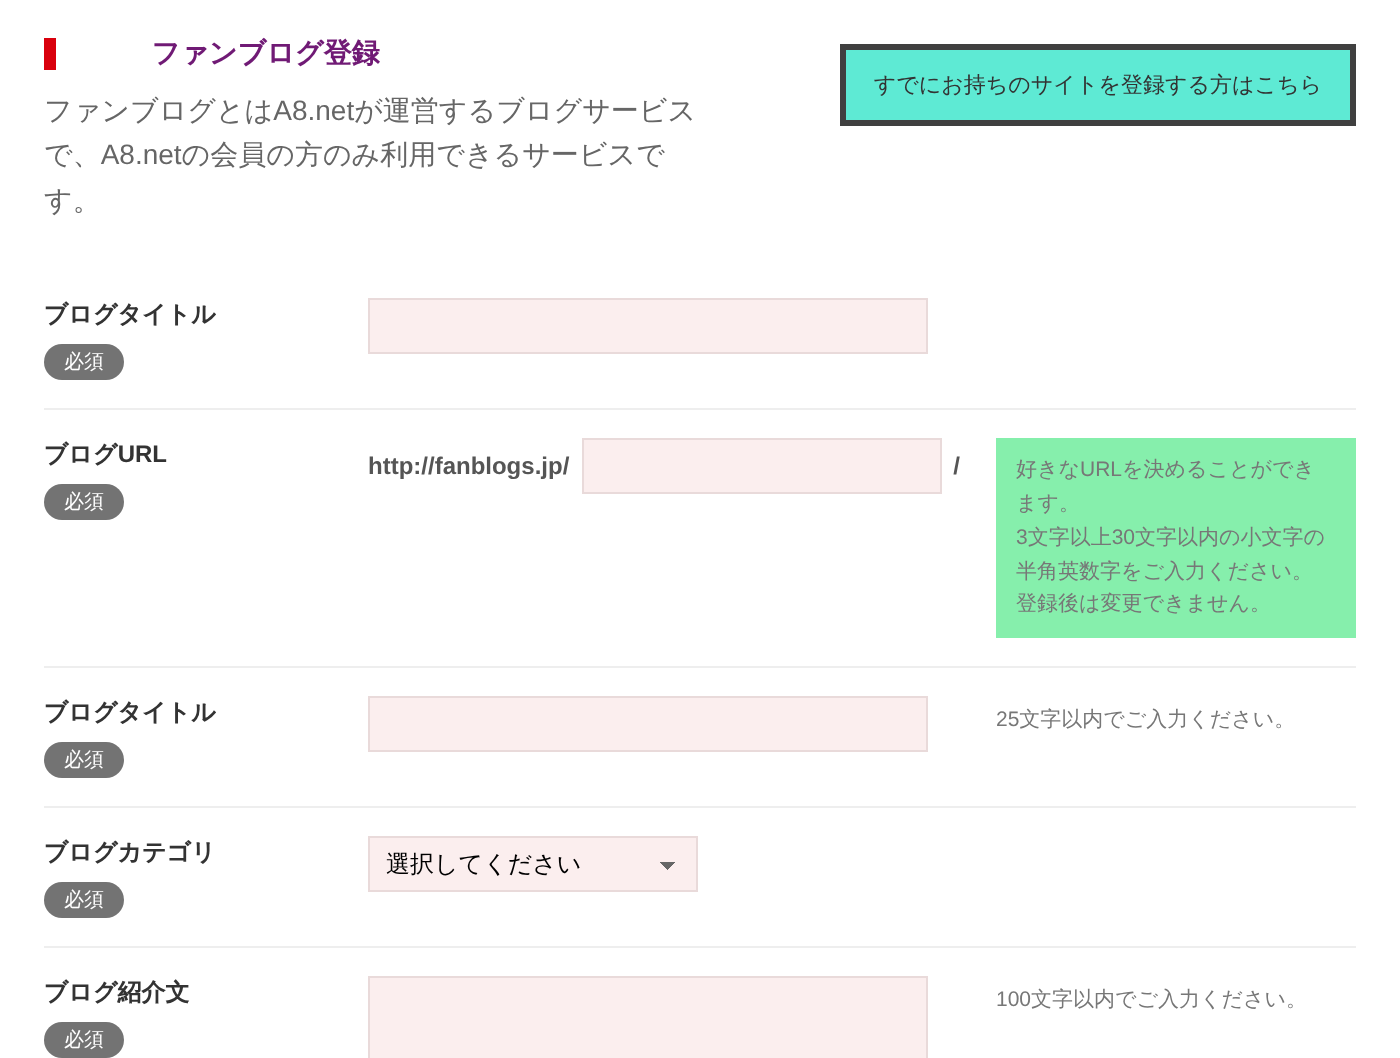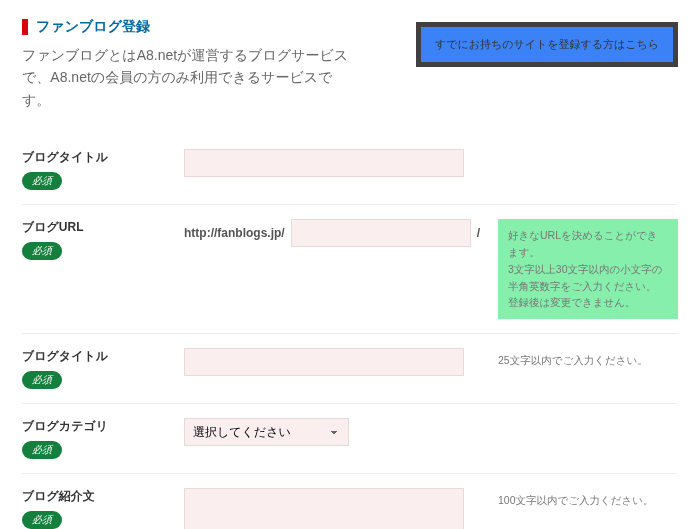--- a/index.html
+++ b/index.html
@@ -1,27 +1,27 @@
 <!DOCTYPE html>
 <html><head>
   <meta charset="utf-8">
   <style>
     * { box-sizing: border-box; margin: 0; padding: 0; }
     body { font-family: "Hiragino Sans", "Meiryo", sans-serif; background: #fff; color: #333; font-size: 12px; width: 700px; }
     .container { padding: 18px 22px; }
     .header-row { display: flex; align-items: flex-start; justify-content: space-between; gap: 16px; margin-bottom: 24px; }
     .title-block { flex: 1; }
-    .page-title { display: flex; align-items: center; font-size: 14px; font-weight: bold; color: #0369a1; margin-bottom: 8px; }
+    .page-title { display: flex; align-items: center; font-size: 14px; font-weight: bold; color: #701a75; margin-bottom: 8px; gap: 40px; }
     .red-bar { display: inline-block; width: 6px; height: 16px; background: #d9000d; margin-right: 8px; }
     .subtitle { font-size: 14px; color: #666; line-height: 1.6; }
-    .alt-button { background: #3b82f6; border: 5px solid #404040; padding: 10px 14px; font-size: 11px; color: #333; cursor: pointer; white-space: nowrap; margin-top: 4px; margin-left: 48px; }
+    .alt-button { background: #5eead4; border: 3px solid #404040; padding: 10px 14px; font-size: 11px; color: #333; cursor: pointer; white-space: nowrap; margin-top: 4px; margin-left: 48px; }
     .form-row { display: flex; align-items: flex-start; padding: 14px 0; border-bottom: 1px solid #eee; gap: 12px; }
     .label-col { width: 150px; flex-shrink: 0; }
     .field-label { font-size: 12px; font-weight: bold; color: #333; margin-bottom: 6px; display: block; }
-    .badge { display: inline-block; background: #15803d; color: #fff; font-size: 10px; padding: 2px 10px; border-radius: 10px; font-style: italic; }
+    .badge { display: inline-block; background: #737373; color: #fff; font-size: 10px; padding: 2px 10px; border-radius: 10px; }
     .input-col { flex: 1; display: flex; flex-direction: column; gap: 6px; }
     .text-input { width: 280px; height: 28px; background: #fbeeee; border: 1px solid #e9dada; padding: 0 8px; font-size: 12px; }
     .text-input.short { width: 180px; }
     .textarea-input { width: 280px; height: 74px; background: #fbeeee; border: 1px solid #e9dada; padding: 6px 8px; font-size: 12px; resize: none; }
     .select-input { width: 165px; height: 28px; background: #fbeeee; border: 1px solid #e9dada; padding: 0 22px 0 8px; font-size: 12px; appearance: none; background-image: linear-gradient(45deg, transparent 50%, #666 50%), linear-gradient(135deg, #666 50%, transparent 50%); background-position: calc(100% - 14px) 12px, calc(100% - 10px) 12px; background-size: 4px 4px, 4px 4px; background-repeat: no-repeat; }
     .prefix, .suffix { font-size: 12px; color: #555; font-weight: bold; }
     .url-wrap { display: flex; align-items: center; gap: 6px; }
     .hint-col { width: 180px; flex-shrink: 0; font-size: 10.5px; color: #777; line-height: 1.6; padding-top: 4px; }
     .hint-box { background: #86efac; padding: 8px 10px; width: 180px; }
   </style>

